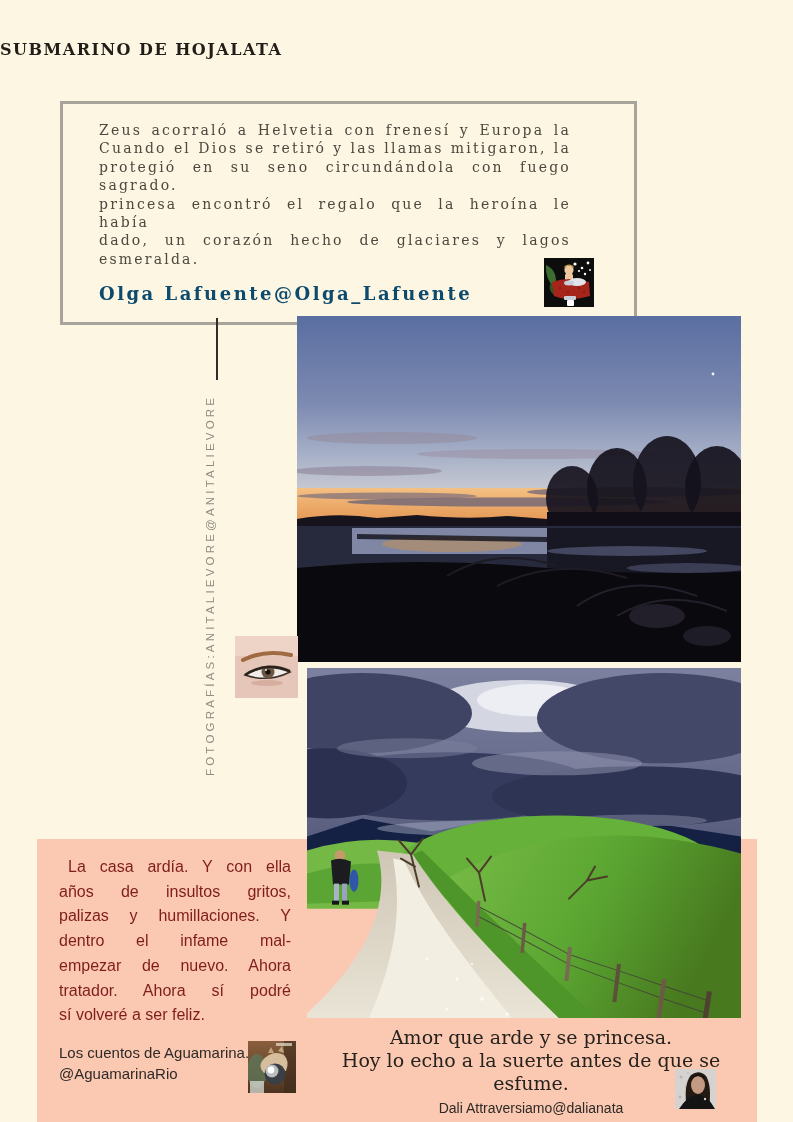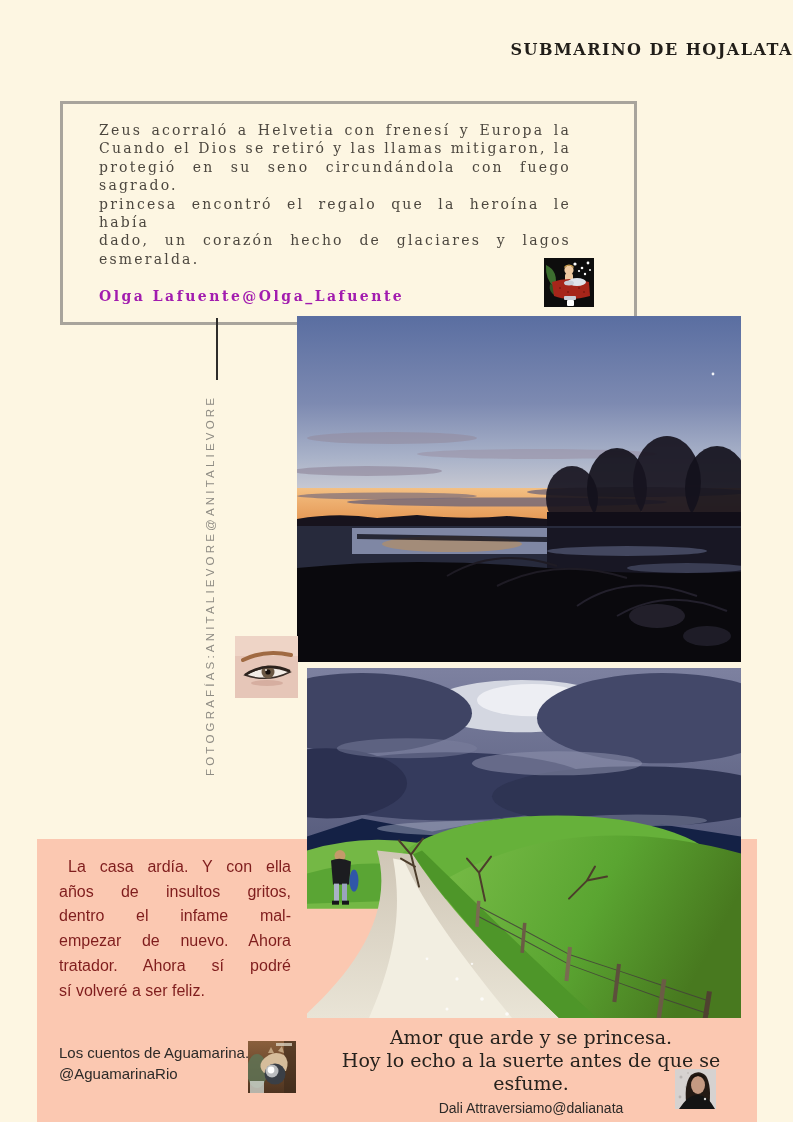--- a/index.html
+++ b/index.html
@@ -4,39 +4,39 @@
 <style>
   * { margin:0; padding:0; box-sizing:border-box; }
   html,body { background:#e9e9e9; }
   .page {
     position:relative; width:793px; height:1122px; margin:0 auto;
     background:#fdf6e2; overflow:hidden;
     font-family:"Liberation Sans", sans-serif;
   }
   .title {
     position:absolute; top:40px; left:0; width:100%;
-    text-align:right; font-family:"DejaVu Serif", serif;
+    text-align:left; font-family:"DejaVu Serif", serif;
     font-size:16px; font-weight:600; letter-spacing:1.5px; color:#211e19;
   }
   
   .quote-box {
     position:absolute; left:60px; top:101px; width:577px; height:224px;
     border:3px solid #a8a49c; background:#fdf6e2;
   }
   .qb-text {
     position:absolute; left:36px; top:17px; width:472px;
     font-family:"DejaVu Serif", serif; font-size:14px; line-height:18.4px;
     letter-spacing:2.2px; color:#4c473f;
   }
   .jline { text-align:justify; text-align-last:justify; white-space:normal; }
   .jline.last { text-align:none; text-align-last:left; }
   .qb-author {
     position:absolute; left:36px; bottom:18px;
-    font-family:"DejaVu Serif", serif; font-weight:bold; font-size:14px;
-    letter-spacing:2.5px; color:#a21caf;
+    font-family:"DejaVu Serif", serif; font-weight:bold; font-size:18px;
+    letter-spacing:2.5px; color:#0c4a6e;
   }
   .bath-thumb { position:absolute; right:40px; bottom:15px; width:50px; height:49px; }
   
   .v-line { position:absolute; left:216px; top:318px; width:2px; height:62px; background:#2e2d2b; }
   .v-text {
     position:absolute; left:204px; top:428px; height:348px; width:26px;
     writing-mode:vertical-rl; transform:rotate(180deg);
     font-size:11.5px; letter-spacing:3.2px; color:#8f8c84;
   }
   .eye-thumb { position:absolute; left:235px; top:636px; width:63px; height:62px; z-index:2; }
@@ -234,20 +234,21 @@
         <circle cx="140" cy="340" r="1.5"></circle>
           <circle cx="165" cy="295" r="1.2"></circle>
       </g>
     </svg>
   </div>
 
   <div class="pink-box">
     <div class="pb-text">
       <div class="jline">La casa ardía. Y con ella</div>
       <div class="jline">años de insultos gritos,</div>
+      <div class="jline">palizas y humillaciones. Y</div>
       <div class="jline">dentro el infame mal-</div>
       <div class="jline">empezar de nuevo. Ahora</div>
       <div class="jline">tratador. Ahora sí podré</div>
       <div class="jline last">sí volveré a ser feliz.</div>
     </div>
     <div class="pb-author">
       <div>Los cuentos de Aguamarina.</div>
       <div>@AguamarinaRio</div>
     </div>
     <div class="cat-thumb thumb">

